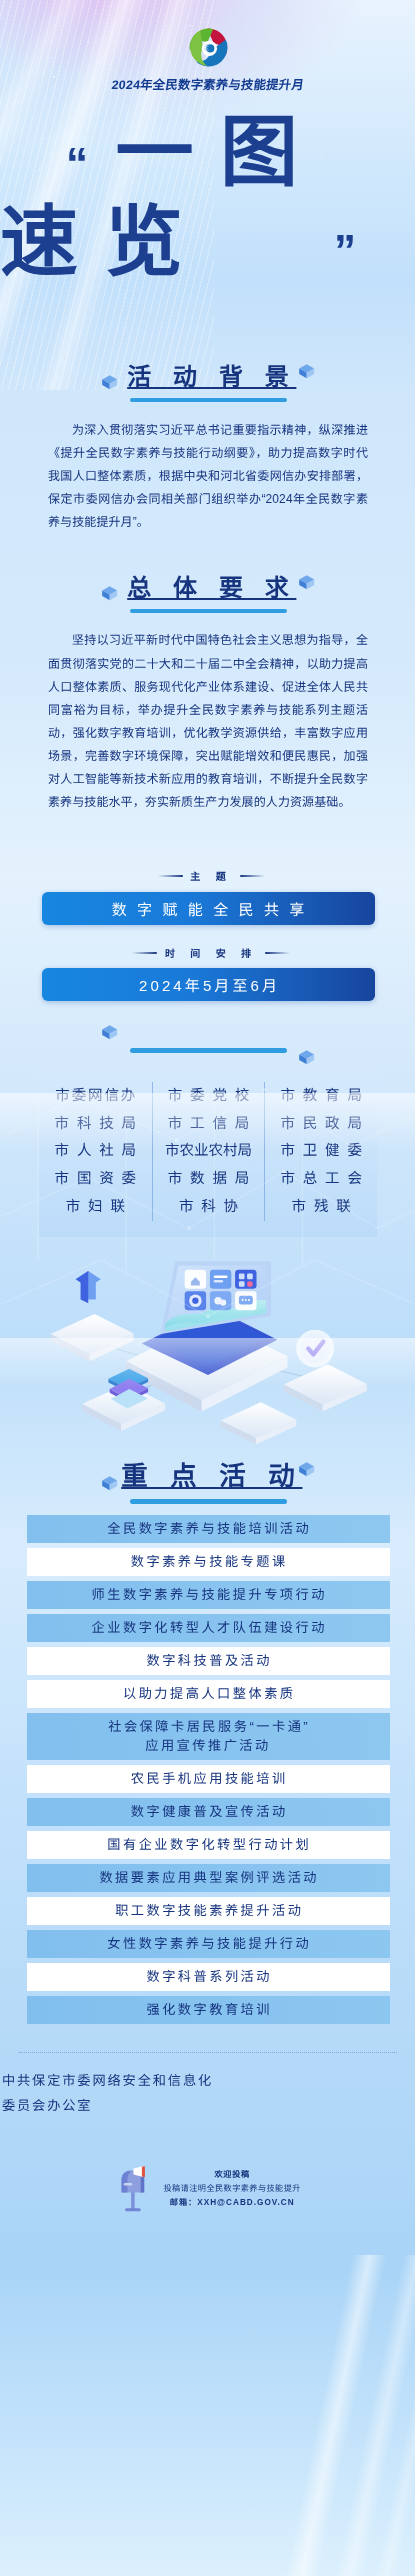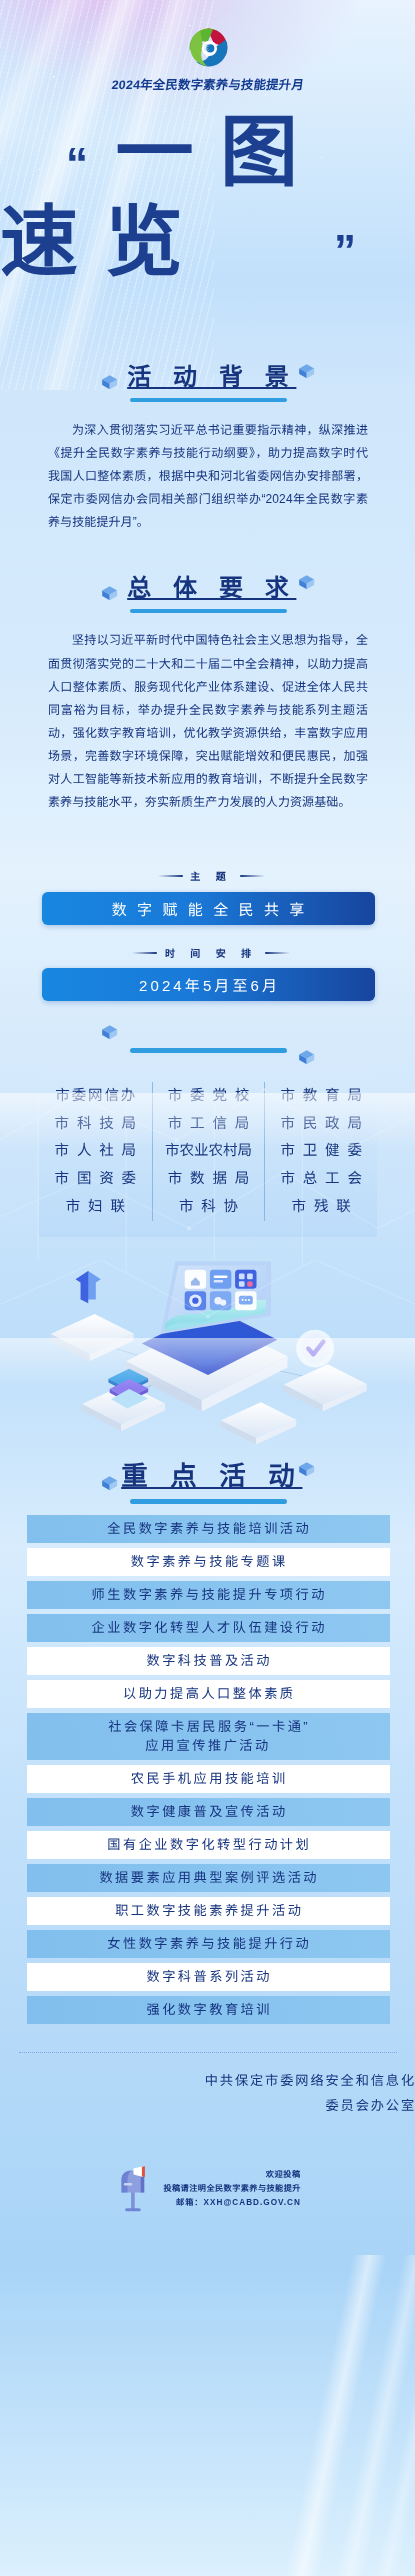--- a/index.html
+++ b/index.html
@@ -167,33 +167,33 @@
   .act.blue{background:linear-gradient(90deg, rgba(126,189,237,.95), rgba(138,198,240,.95));}
   .act.white{background:#ffffff;}
   .act.two{min-height:47px}
 
   
   .dotted{
     width:378px;height:0;margin:28px auto 0;
     border-top:1.3px dotted rgba(86,140,200,.6);
   }
   .author{
-    margin:16.4px auto 0;text-align:right;font-size:13.2px;color:#17357f;
+    margin:16.4px auto 0;text-align:left;font-size:13.2px;color:#17357f;
     line-height:1.85;letter-spacing:1.9px;text-indent:1.9px;
   }
 
   
   .submit{
     position:relative;margin:33px auto 0;width:416px;height:76px;
     display:flex;align-items:center;justify-content:center;gap:11.3px;
   }
   .mailbox{width:37px;height:48px;flex:0 0 auto}
-  .submit-text{color:#17357f;text-align:right;line-height:1.75}
+  .submit-text{color:#17357f;text-align:center;line-height:1.75}
   .submit-text .l1{font-size:8.2px;font-weight:bold;letter-spacing:0.6px}
-  .submit-text .l2{font-size:8.2px;font-weight:bold;letter-spacing:0.4px}
+  .submit-text .l2{font-size:8.2px;font-weight:normal;letter-spacing:0.4px}
   .submit-text .l3{font-size:8.2px;font-weight:bold;letter-spacing:1px}
 </style>
 </head>
 <body>
 
 <div id="poster">
 
   <div class="bg-rays"></div>
   <div class="bg-stars"></div>
 

